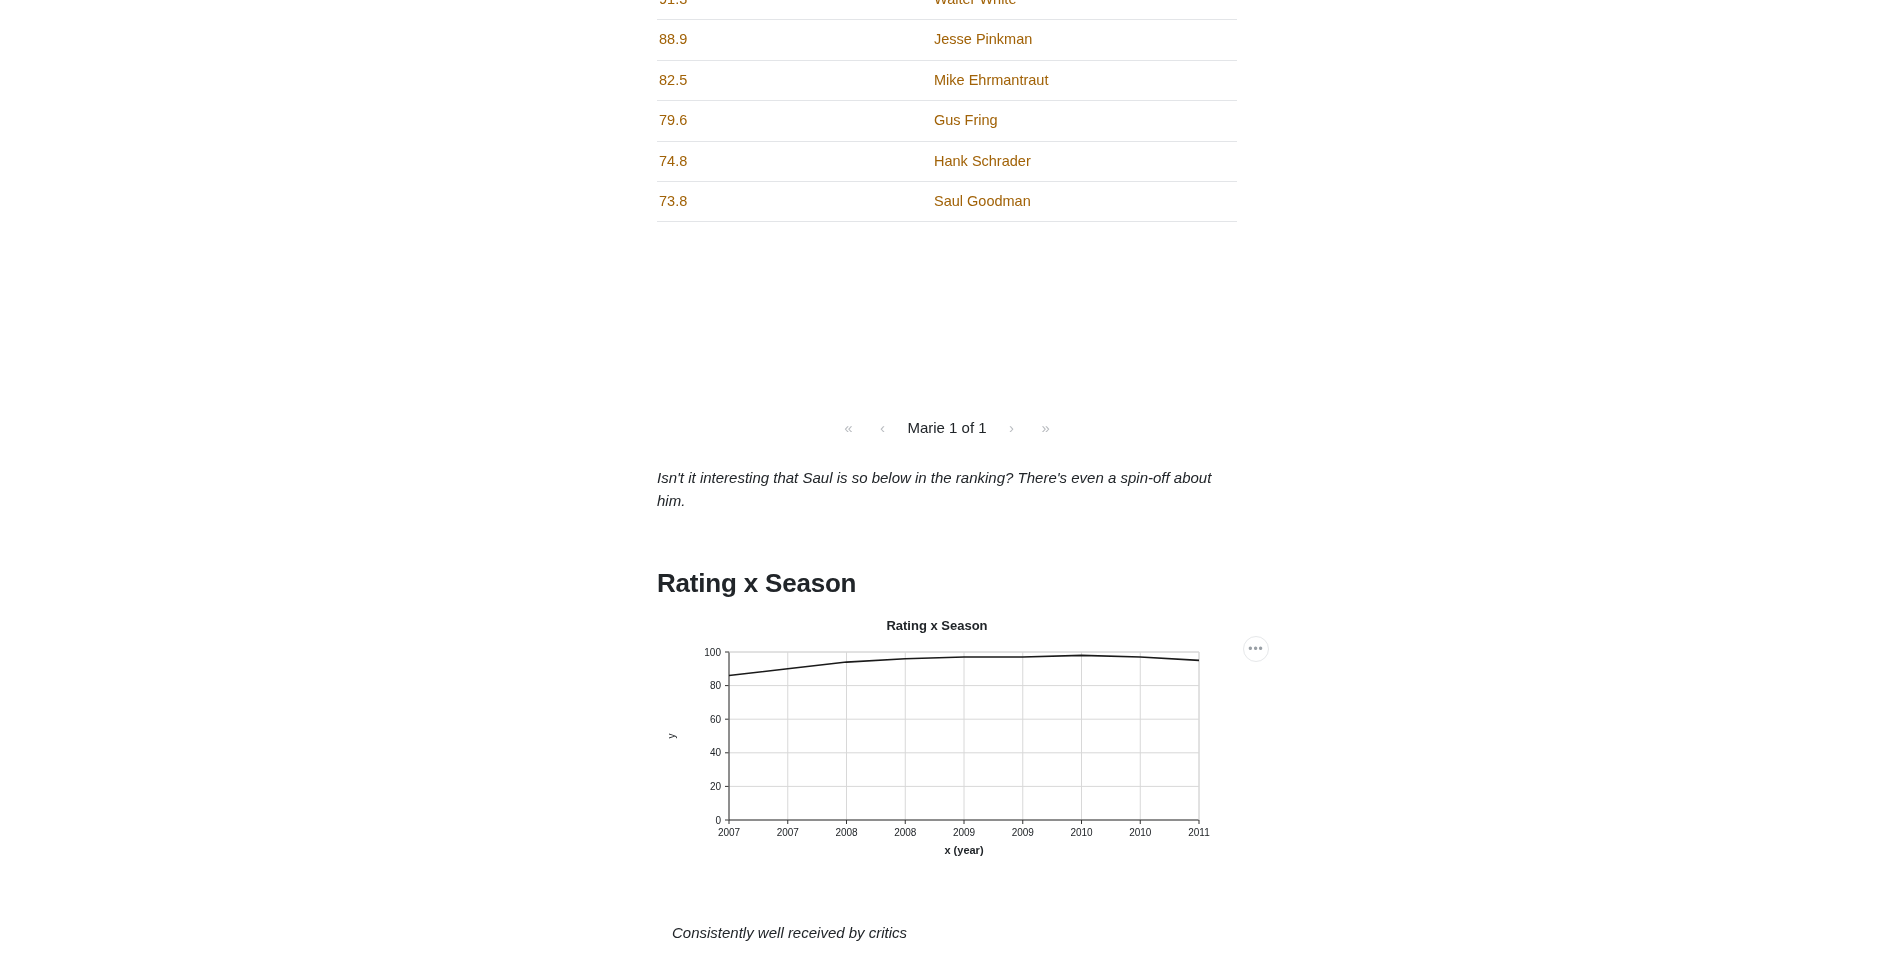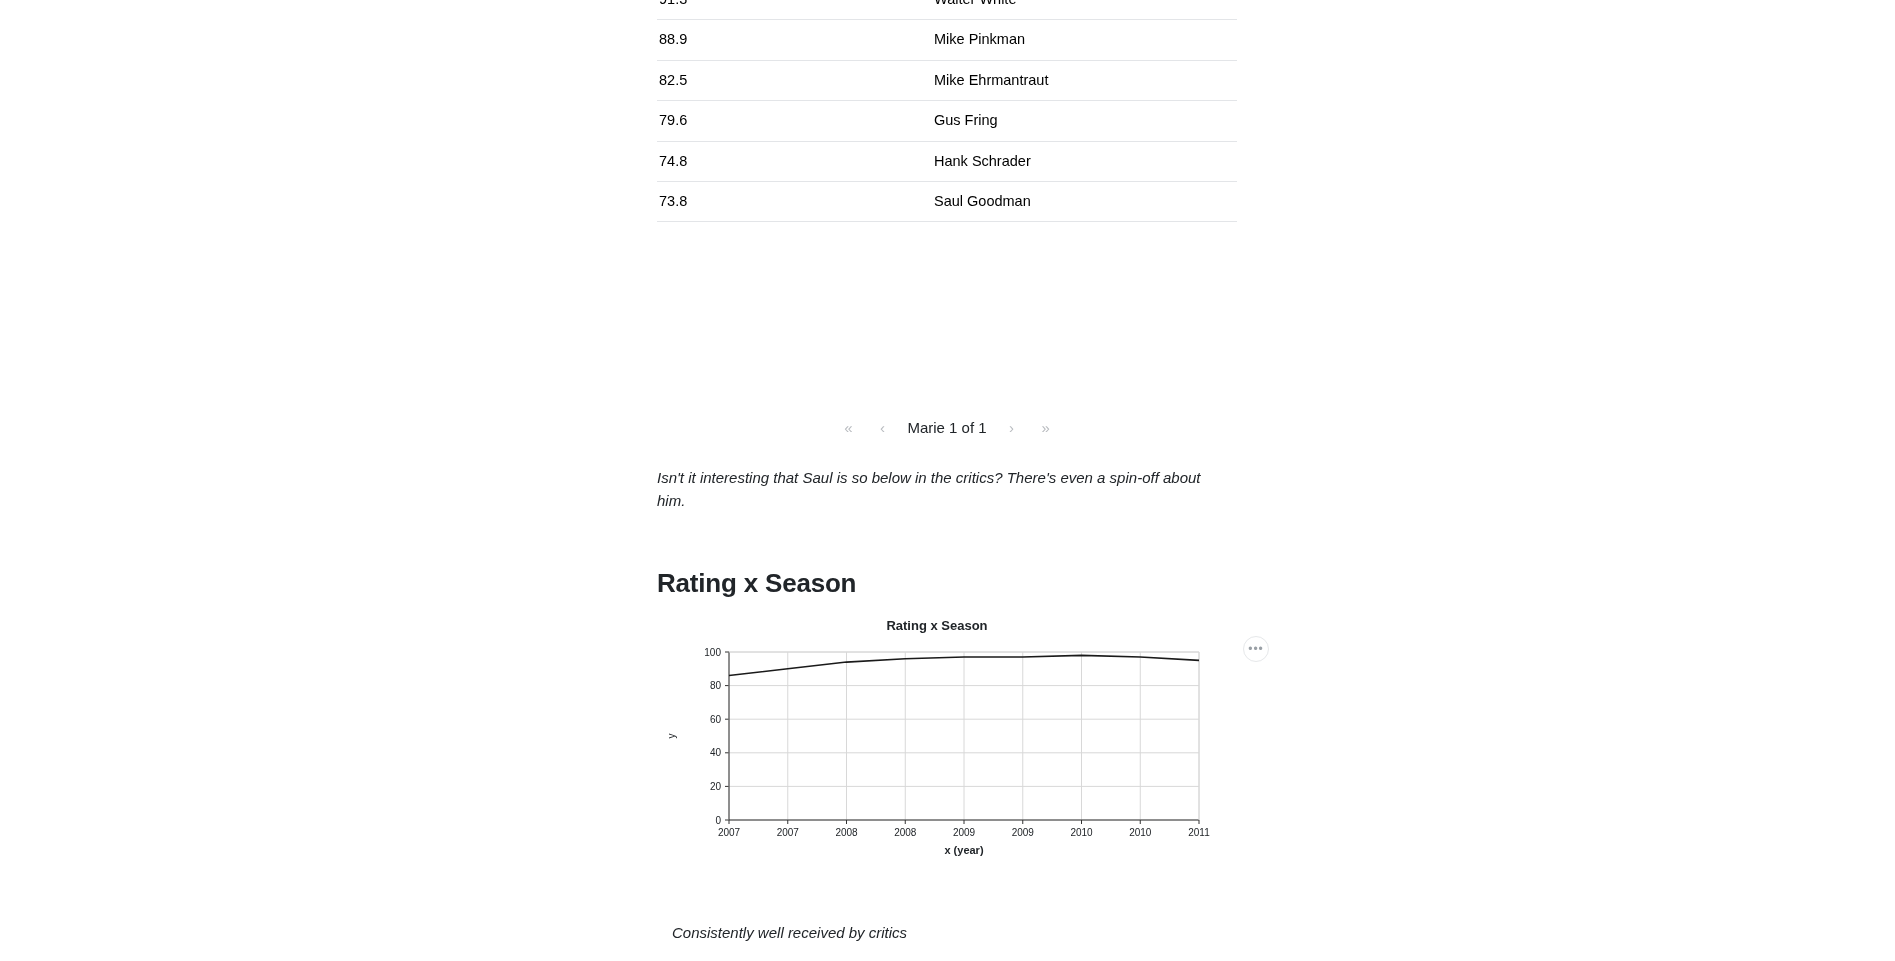--- a/index.html
+++ b/index.html
@@ -29,21 +29,21 @@
     width: 580px;
   }
   table.rank-table {
     border-collapse: collapse;
     width: 580px;
     font-size: 14.5px;
   }
   table.rank-table td {
     border-bottom: 1px solid #e3e5e8;
     padding: 11px 8px 11px 0;
-    color: #000000;
+    color: #a16207;
     line-height: 1.2;
     vertical-align: middle;
   }
   table.rank-table td.col-score {
     width: 265px;
     padding-left: 2px;
   }
   table.rank-table td.col-name {
     padding-left: 2px;
   }
@@ -168,21 +168,21 @@
 
   <div class="table-wrap">
     <table class="rank-table">
       <tbody>
         <tr>
           <td class="col-score">91.3</td>
           <td class="col-name">Walter White</td>
         </tr>
         <tr>
           <td class="col-score">88.9</td>
-          <td class="col-name">Mike Pinkman</td>
+          <td class="col-name">Jesse Pinkman</td>
         </tr>
         <tr>
           <td class="col-score">82.5</td>
           <td class="col-name">Mike Ehrmantraut</td>
         </tr>
         <tr>
           <td class="col-score">79.6</td>
           <td class="col-name">Gus Fring</td>
         </tr>
         <tr>
@@ -198,21 +198,21 @@
   </div>
 
   <div class="pagination">
     <button class="pg-btn">«</button>
     <button class="pg-btn">‹</button>
     <span class="pg-label"><span>Marie </span><b>1 of 1</b></span>
     <button class="pg-btn">›</button>
     <button class="pg-btn">»</button>
   </div>
 
-  <div class="note note-1">Isn't it interesting that Saul is so below in the critics? There's even a spin-off about him.</div>
+  <div class="note note-1">Isn't it interesting that Saul is so below in the ranking? There's even a spin-off about him.</div>
 
   <div class="section-title">Rating x Season</div>
 
   <div class="chart-card">
     <div class="chart-menu">•••</div>
     <div class="chart-title">Rating x Season</div>
 
     <div class="chart-svg-wrap">
       <svg id="line-chart" width="560" height="250">
           <line x1="72" y1="190" x2="542" y2="190" class="grid-line"></line>

